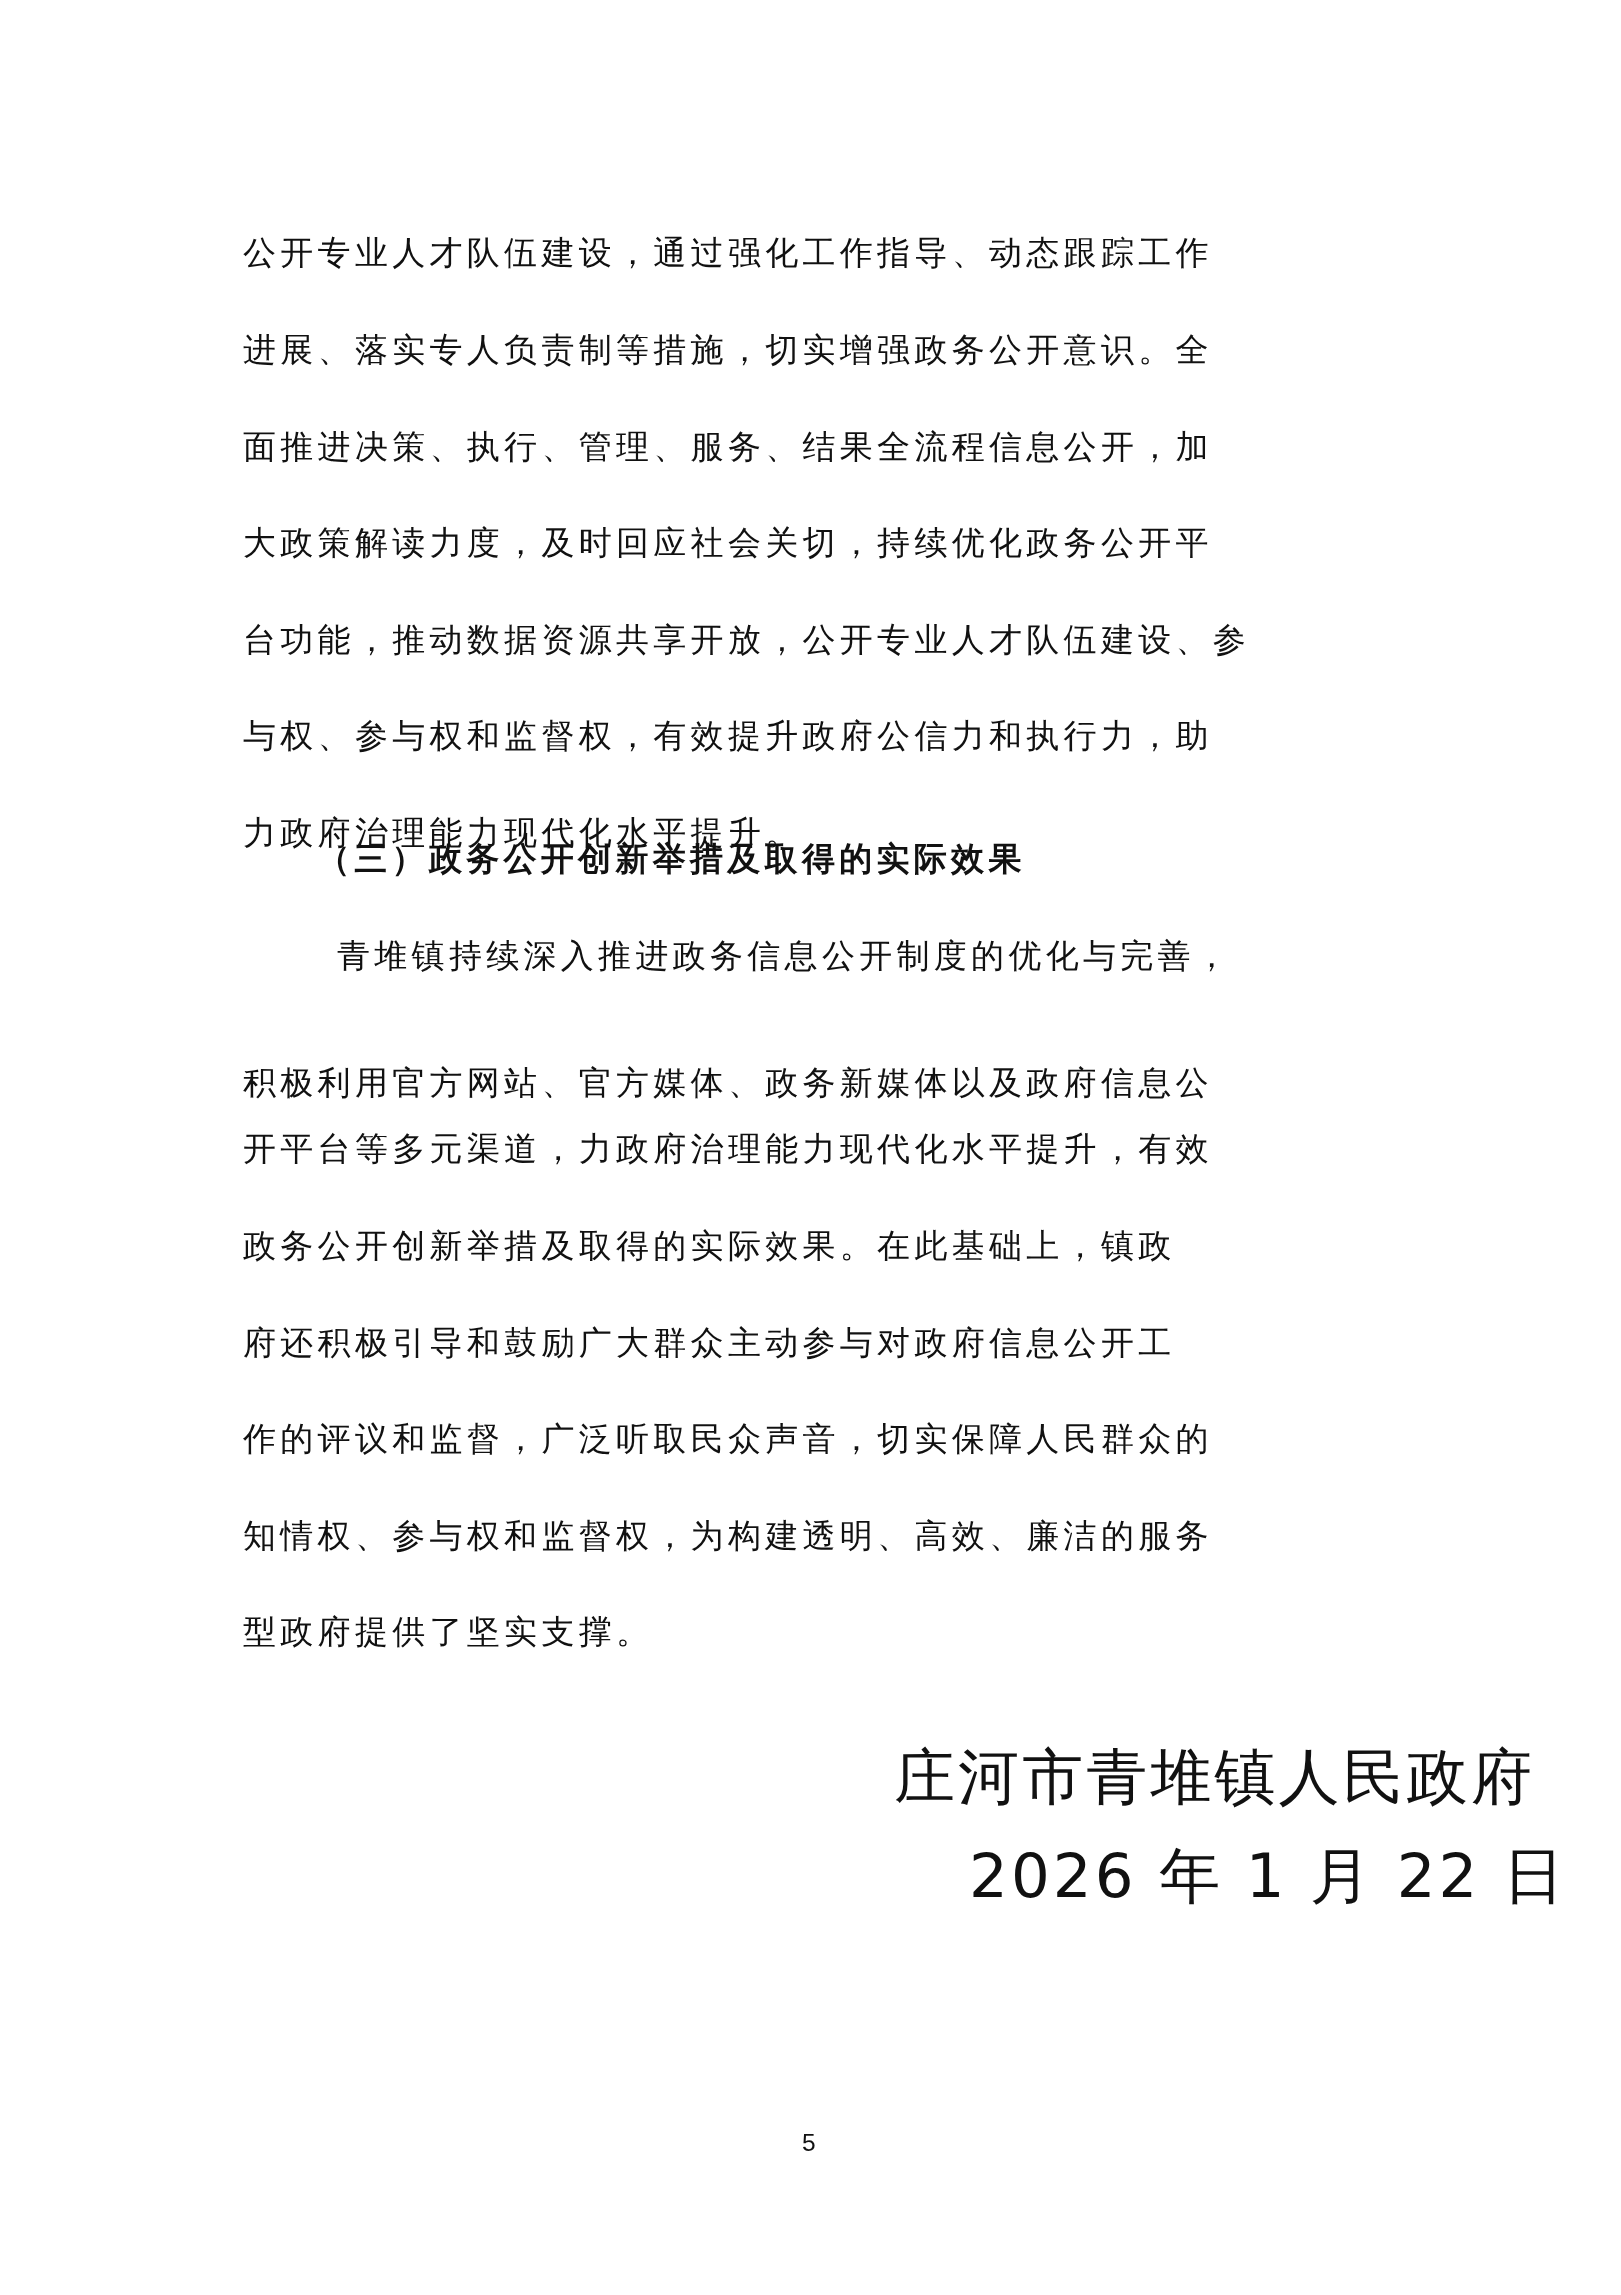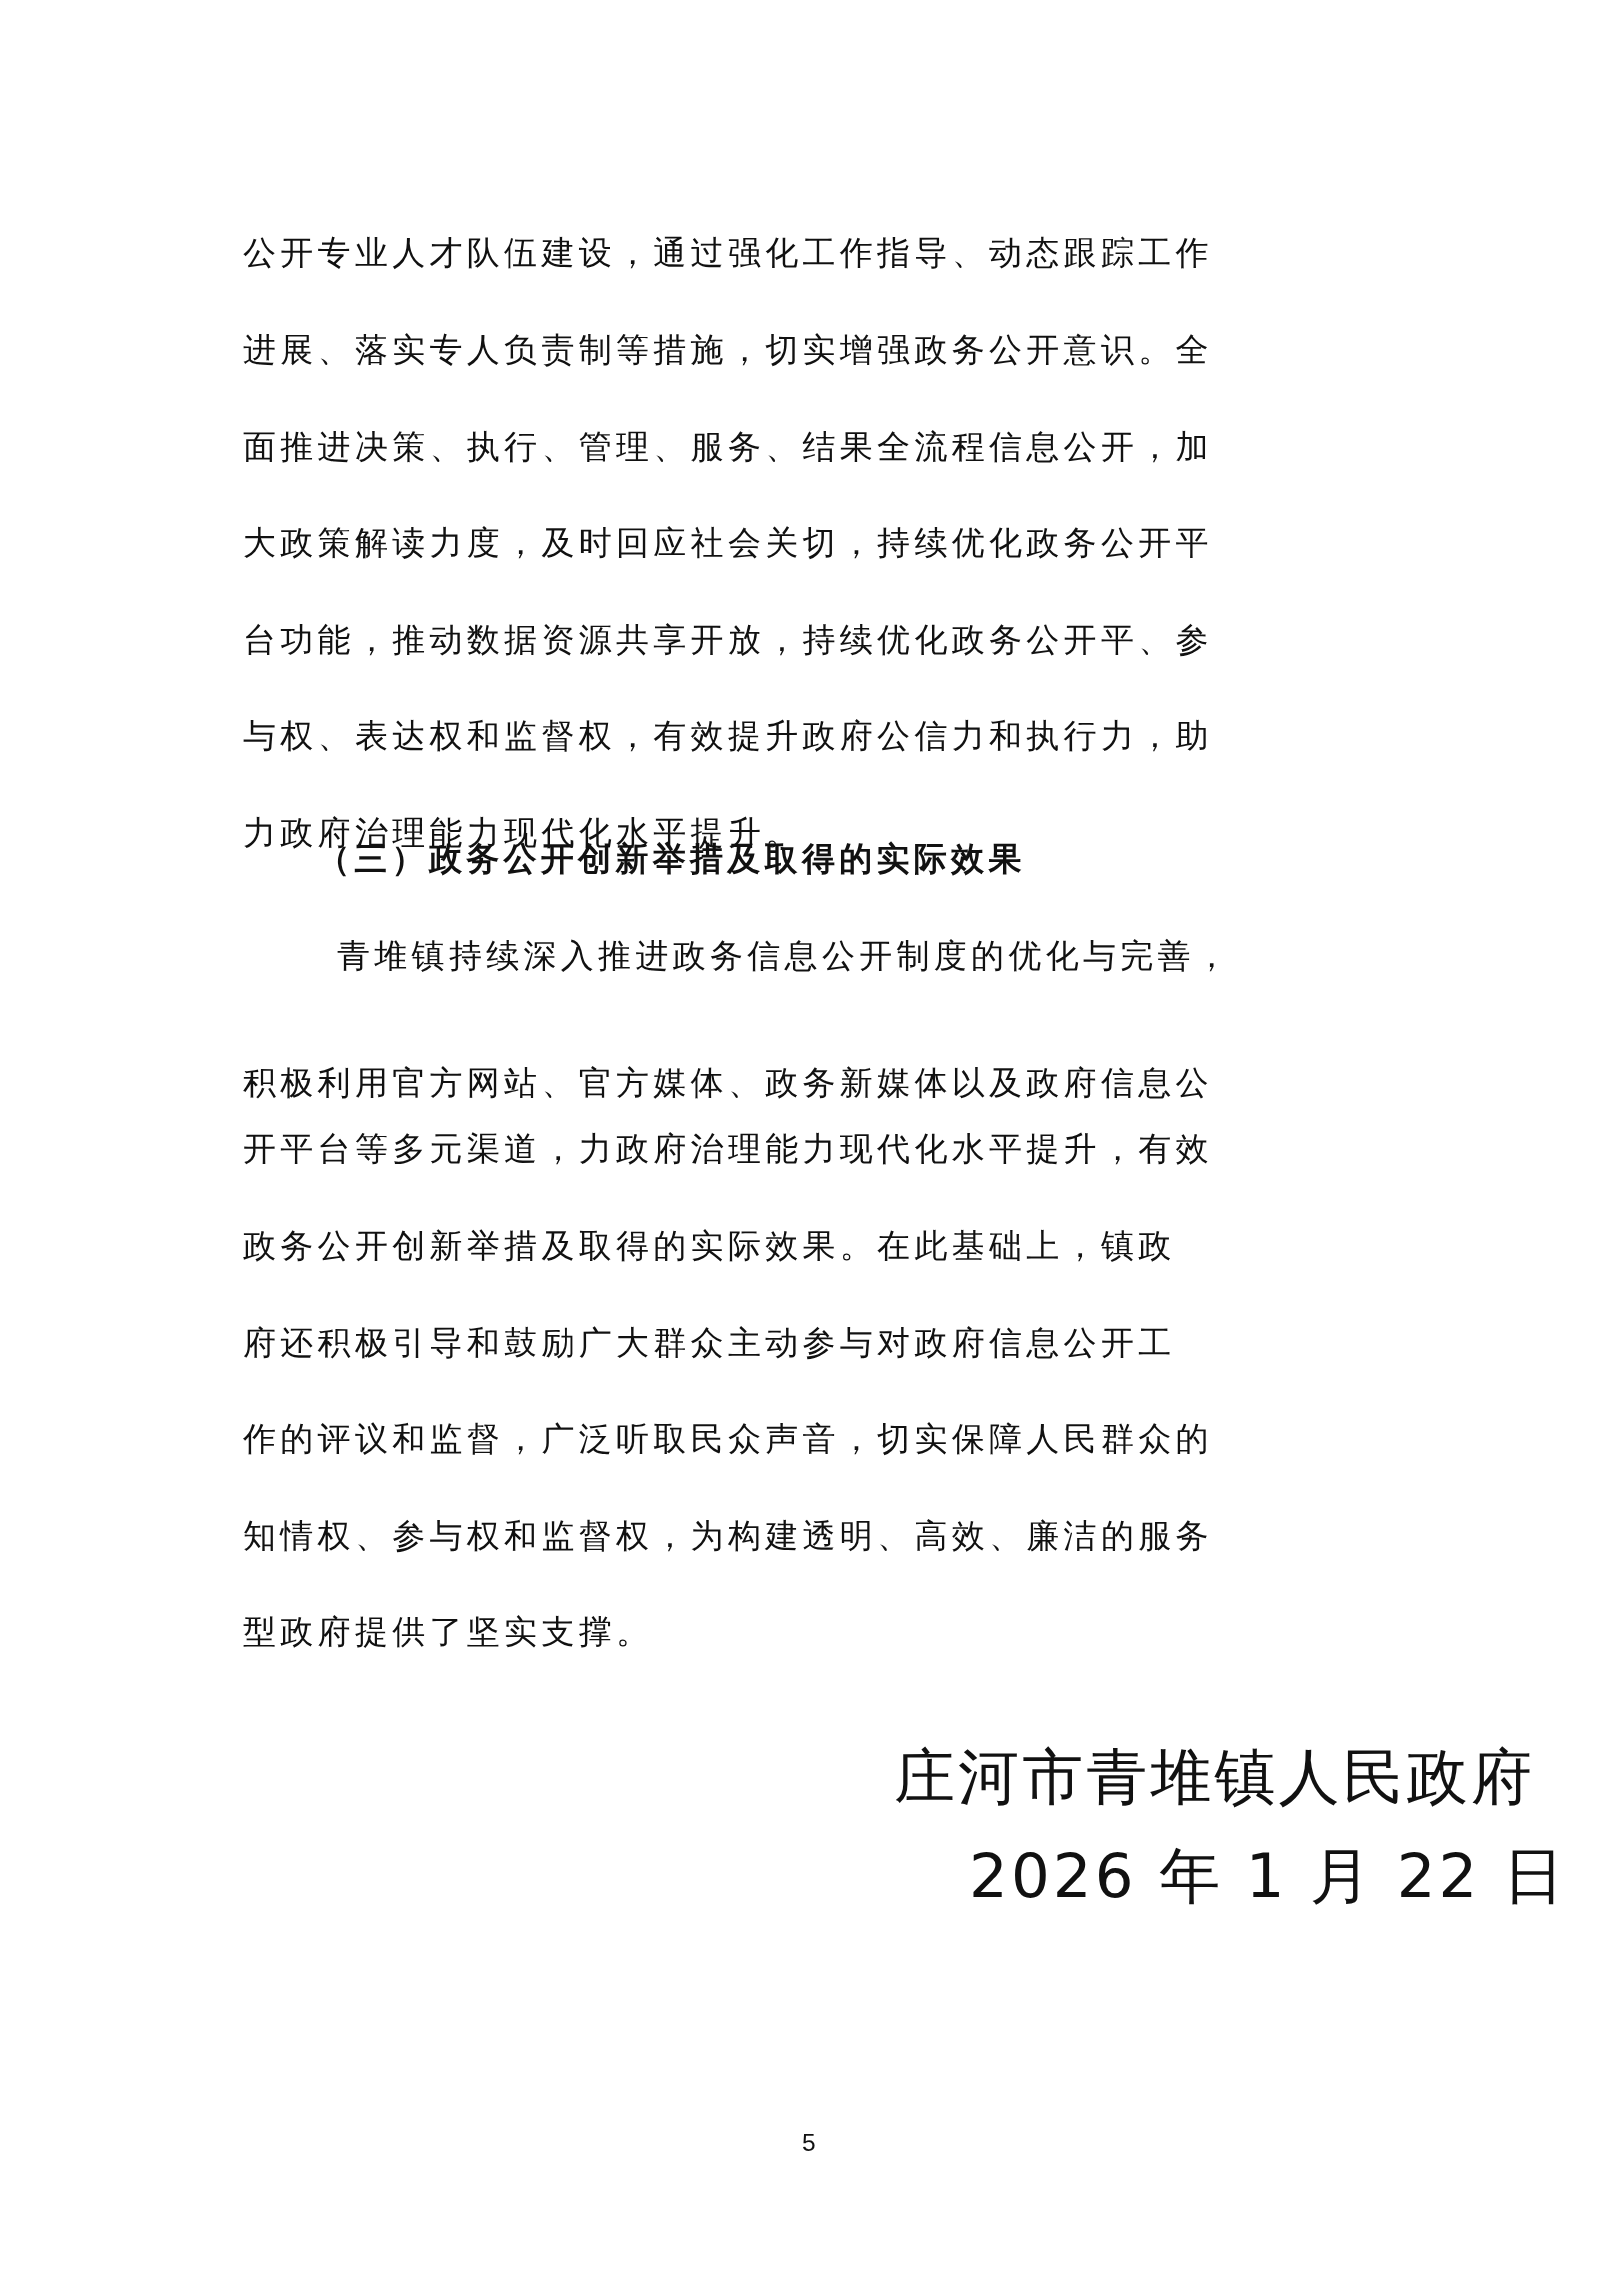--- a/index.html
+++ b/index.html
@@ -10,22 +10,22 @@
   .pnum{position:absolute;left:802px;top:2129px;font-size:24.5px;font-family:"Liberation Sans",sans-serif;}
 </style>
 </head>
 <body>
 
 <div>
   <div class="line" style="top:227px">公开专业人才队伍建设，通过强化工作指导、动态跟踪工作</div>
   <div class="line" style="top:324px">进展、落实专人负责制等措施，切实增强政务公开意识。全</div>
   <div class="line" style="top:421px">面推进决策、执行、管理、服务、结果全流程信息公开，加</div>
   <div class="line" style="top:517px">大政策解读力度，及时回应社会关切，持续优化政务公开平</div>
-  <div class="line" style="top:614px">台功能，推动数据资源共享开放，持续优化政务公开平、参</div>
-  <div class="line" style="top:710px">与权、表达权和监督权，有效提升政府公信力和执行力，助</div>
+  <div class="line" style="top:614px">台功能，推动数据资源共享开放，公开专业人才队伍建设、参</div>
+  <div class="line" style="top:710px">与权、参与权和监督权，有效提升政府公信力和执行力，助</div>
   <div class="line" style="top:807px">力政府治理能力现代化水平提升。</div>
 
   <div class="line heading" style="top:832px;left:317px;top:833px">（三）政务公开创新举措及取得的实际效果</div>
 
   <div class="line" style="top:930px;left:337px">青堆镇持续深入推进政务信息公开制度的优化与完善，</div>
   <div class="line" style="top:1057px">积极利用官方网站、官方媒体、政务新媒体以及政府信息公</div>
   <div class="line" style="top:1123px">开平台等多元渠道，力政府治理能力现代化水平提升，有效</div>
   <div class="line" style="top:1220px">政务公开创新举措及取得的实际效果。在此基础上，镇政</div>
   <div class="line" style="top:1317px">府还积极引导和鼓励广大群众主动参与对政府信息公开工</div>
   <div class="line" style="top:1413px">作的评议和监督，广泛听取民众声音，切实保障人民群众的</div>

